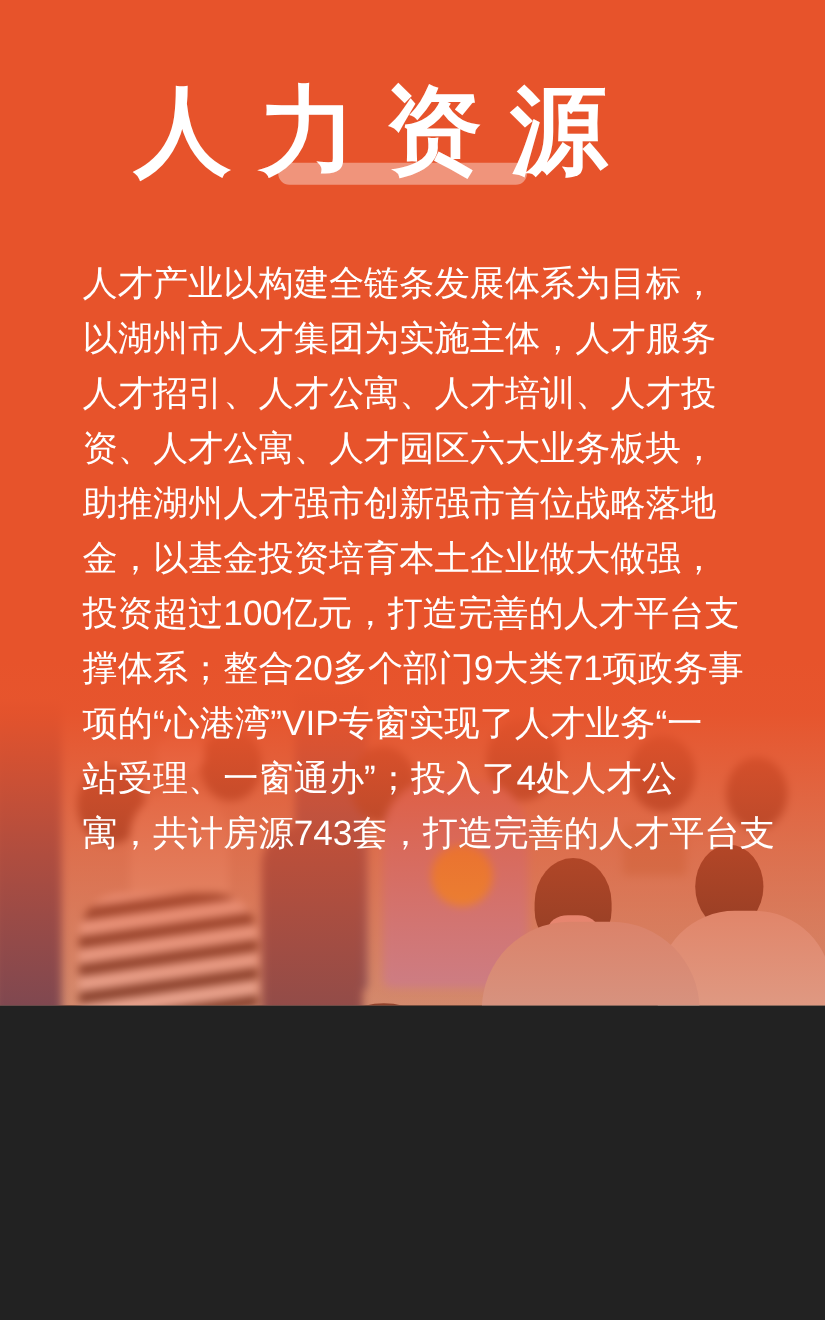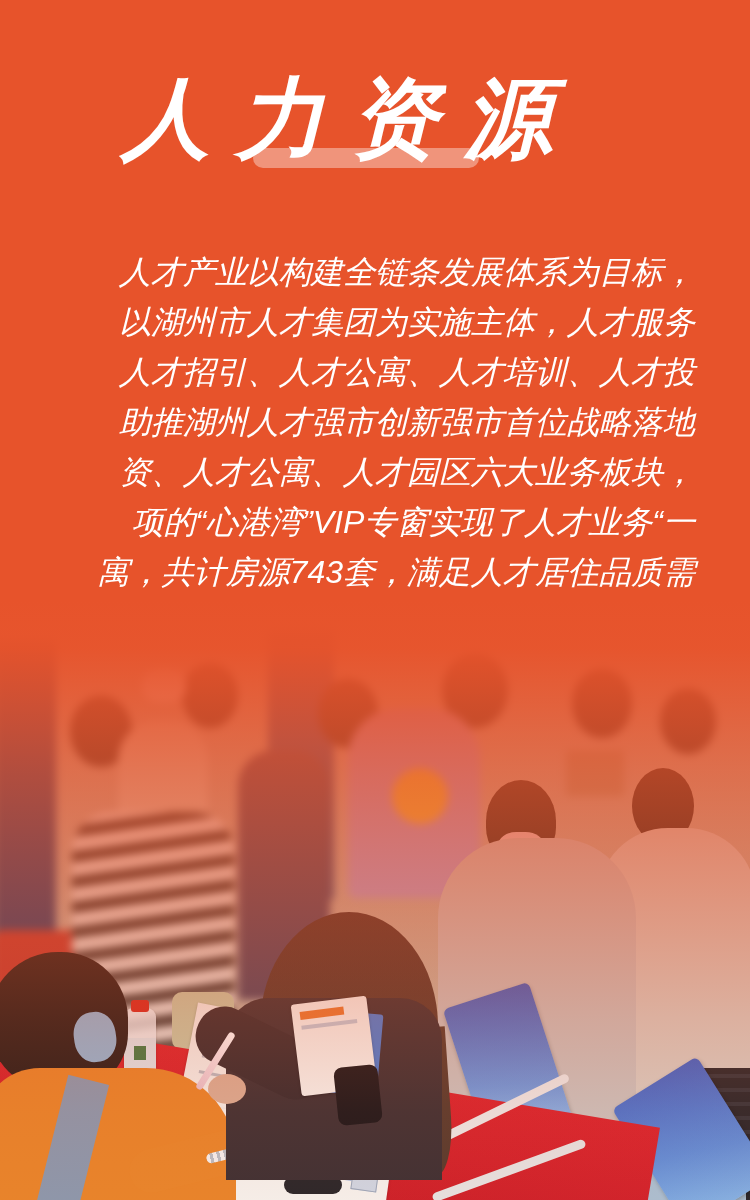--- a/index.html
+++ b/index.html
@@ -1,21 +1,20 @@
 <!DOCTYPE html>
 <html style="--background: #E7532B; --text: #FFFFFF; --title-highlight: rgba(255,255,255,0.38); --table-red: #CE2128; --brochure-blue: #4A7FD4;"><head>
 <meta charset="utf-8">
 <style>
   html,body{margin:0;padding:0;background:#222;}
   .poster{
-    position:relative;width:750px;height:1200px;margin:0 auto;
+    position:relative;width:750px;height:914px;margin:0 auto;
     background:var(--background,#E7532B);
     overflow:hidden;
     font-family:"Liberation Sans","DejaVu Sans",sans-serif;
-    font-style:italic;
   }
 
   
   .photo{position:absolute;left:0;top:600px;width:750px;height:600px;overflow:hidden;}
   .photo *{position:absolute;}
   .ph-base{left:0;top:0;width:750px;height:600px;
     background:linear-gradient(180deg,#c9bcab 0%,#c2b3a0 45%,#c7c2ae 100%);}
   .ph-bg{left:0;top:0;width:750px;height:600px;filter:blur(4px);}
   .banner1{left:-6px;top:40px;width:62px;height:340px;background:#2c3f6e;border-radius:4px;}
   .banner2{left:268px;top:30px;width:66px;height:270px;background:#3d517f;border-radius:4px;}
@@ -122,21 +121,21 @@
 
   
   .title-highlight{position:absolute;left:253px;top:148px;width:226px;height:20px;
     border-radius:10px;background:var(--title-highlight,rgba(255,255,255,.38));z-index:4;}
   .title{position:absolute;left:0;top:68px;width:750px;margin:0;z-index:5;
     text-align:center;transform:translateX(-25px);
     color:var(--text,#fff);font-size:88px;line-height:100px;font-weight:bold;
     letter-spacing:26px;font-family:"DejaVu Serif","Liberation Serif",serif;}
 
   
-  .body-text{position:absolute;left:75px;top:247px;width:620px;z-index:6;text-align:right;}
+  .body-text{position:absolute;left:75px;top:232px;width:620px;z-index:6;}
   .line{height:50px;line-height:50px;font-size:32px;color:var(--text,#fff);
     white-space:nowrap;letter-spacing:0;}
 </style>
 </head>
 <body>
 
 <div class="poster">
 
   <div class="photo">
     <div class="ph-base"></div>
@@ -228,19 +227,23 @@
     <div class="photo-overlay"></div>
   </div>
 
   <div class="title-highlight"></div>
   <h1 class="title">人力资源</h1>
 
   <div class="body-text">
     <div class="line">人才产业以构建全链条发展体系为目标，</div>
     <div class="line">以湖州市人才集团为实施主体，人才服务</div>
     <div class="line">人才招引、人才公寓、人才培训、人才投</div>
+    <div class="line">资、人才公寓、人才园区六大业务板块，</div>
     <div class="line">助推湖州人才强市创新强市首位战略落地</div>
-    <div class="line">资、人才公寓、人才园区六大业务板块，</div>
+    <div class="line">金，以基金投资培育本土企业做大做强，</div>
+    <div class="line">投资超过100亿元，打造完善的人才平台支</div>
+    <div class="line">撑体系；整合20多个部门9大类71项政务事</div>
     <div class="line">项的“心港湾”VIP专窗实现了人才业务“一</div>
-    <div class="line">寓，共计房源743套，满足人才居住品质需</div>
+    <div class="line">站受理、一窗通办”；投入了4处人才公</div>
+    <div class="line">寓，共计房源743套，打造完善的人才平台支</div>
   </div>
 
 </div>
 
 </body></html>

